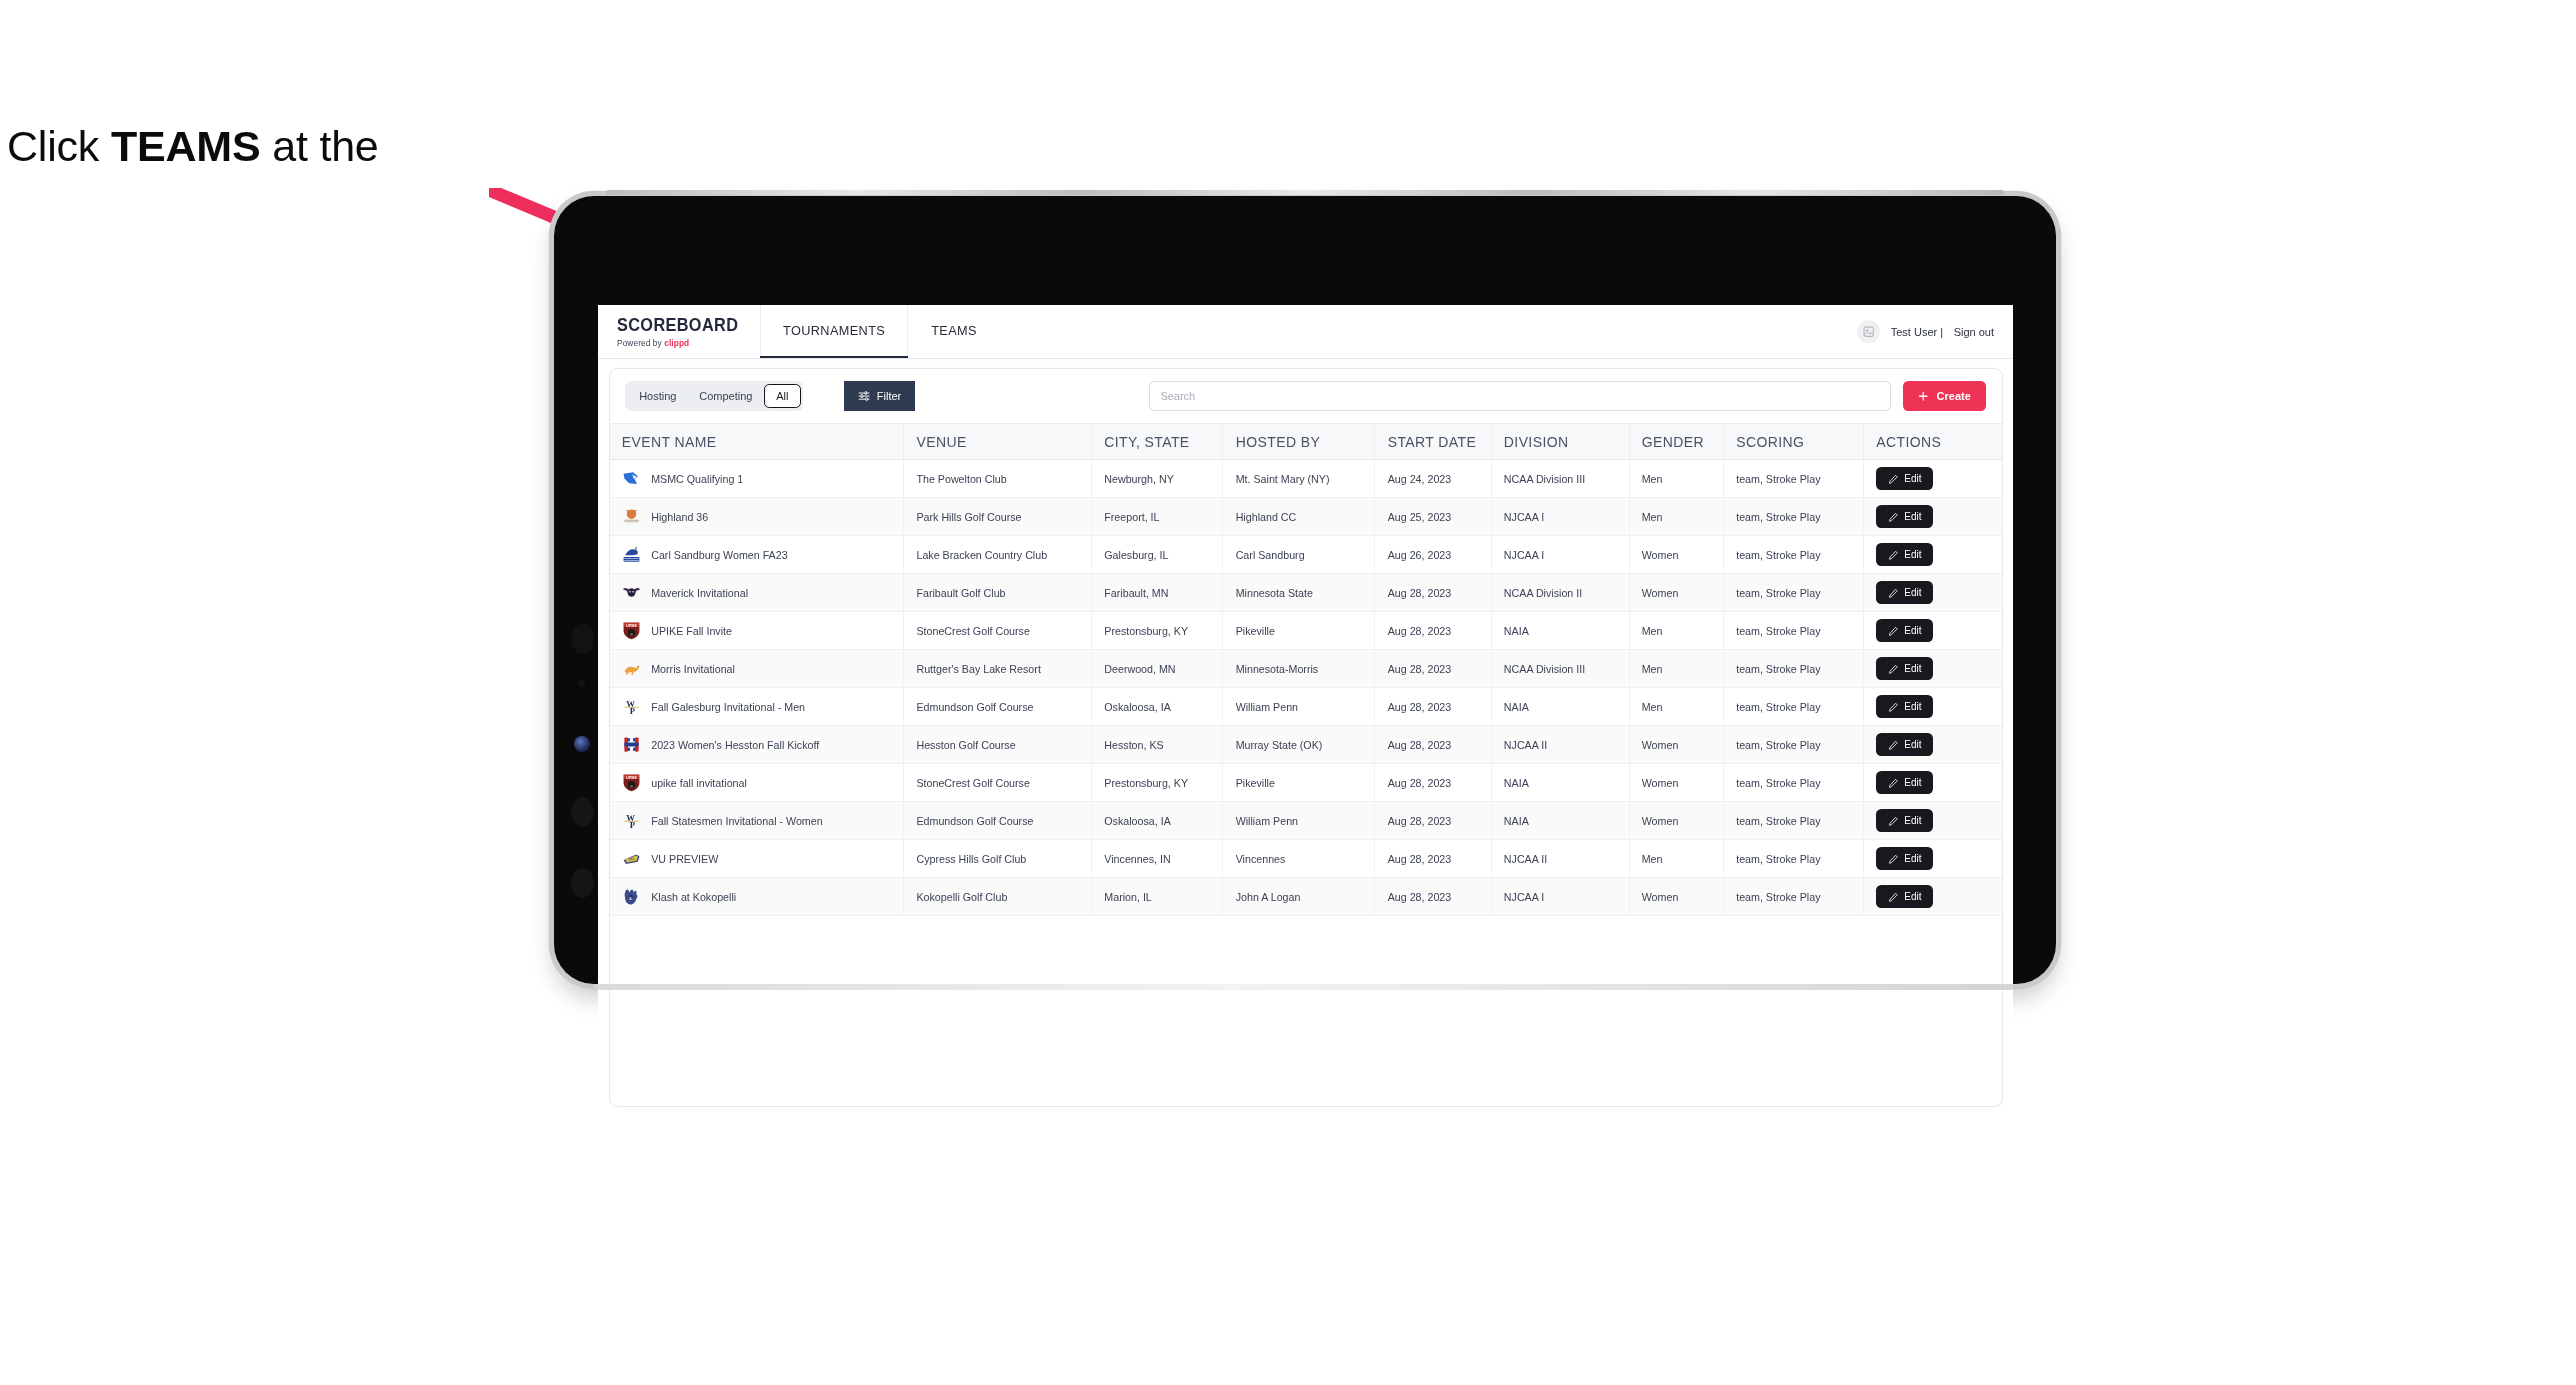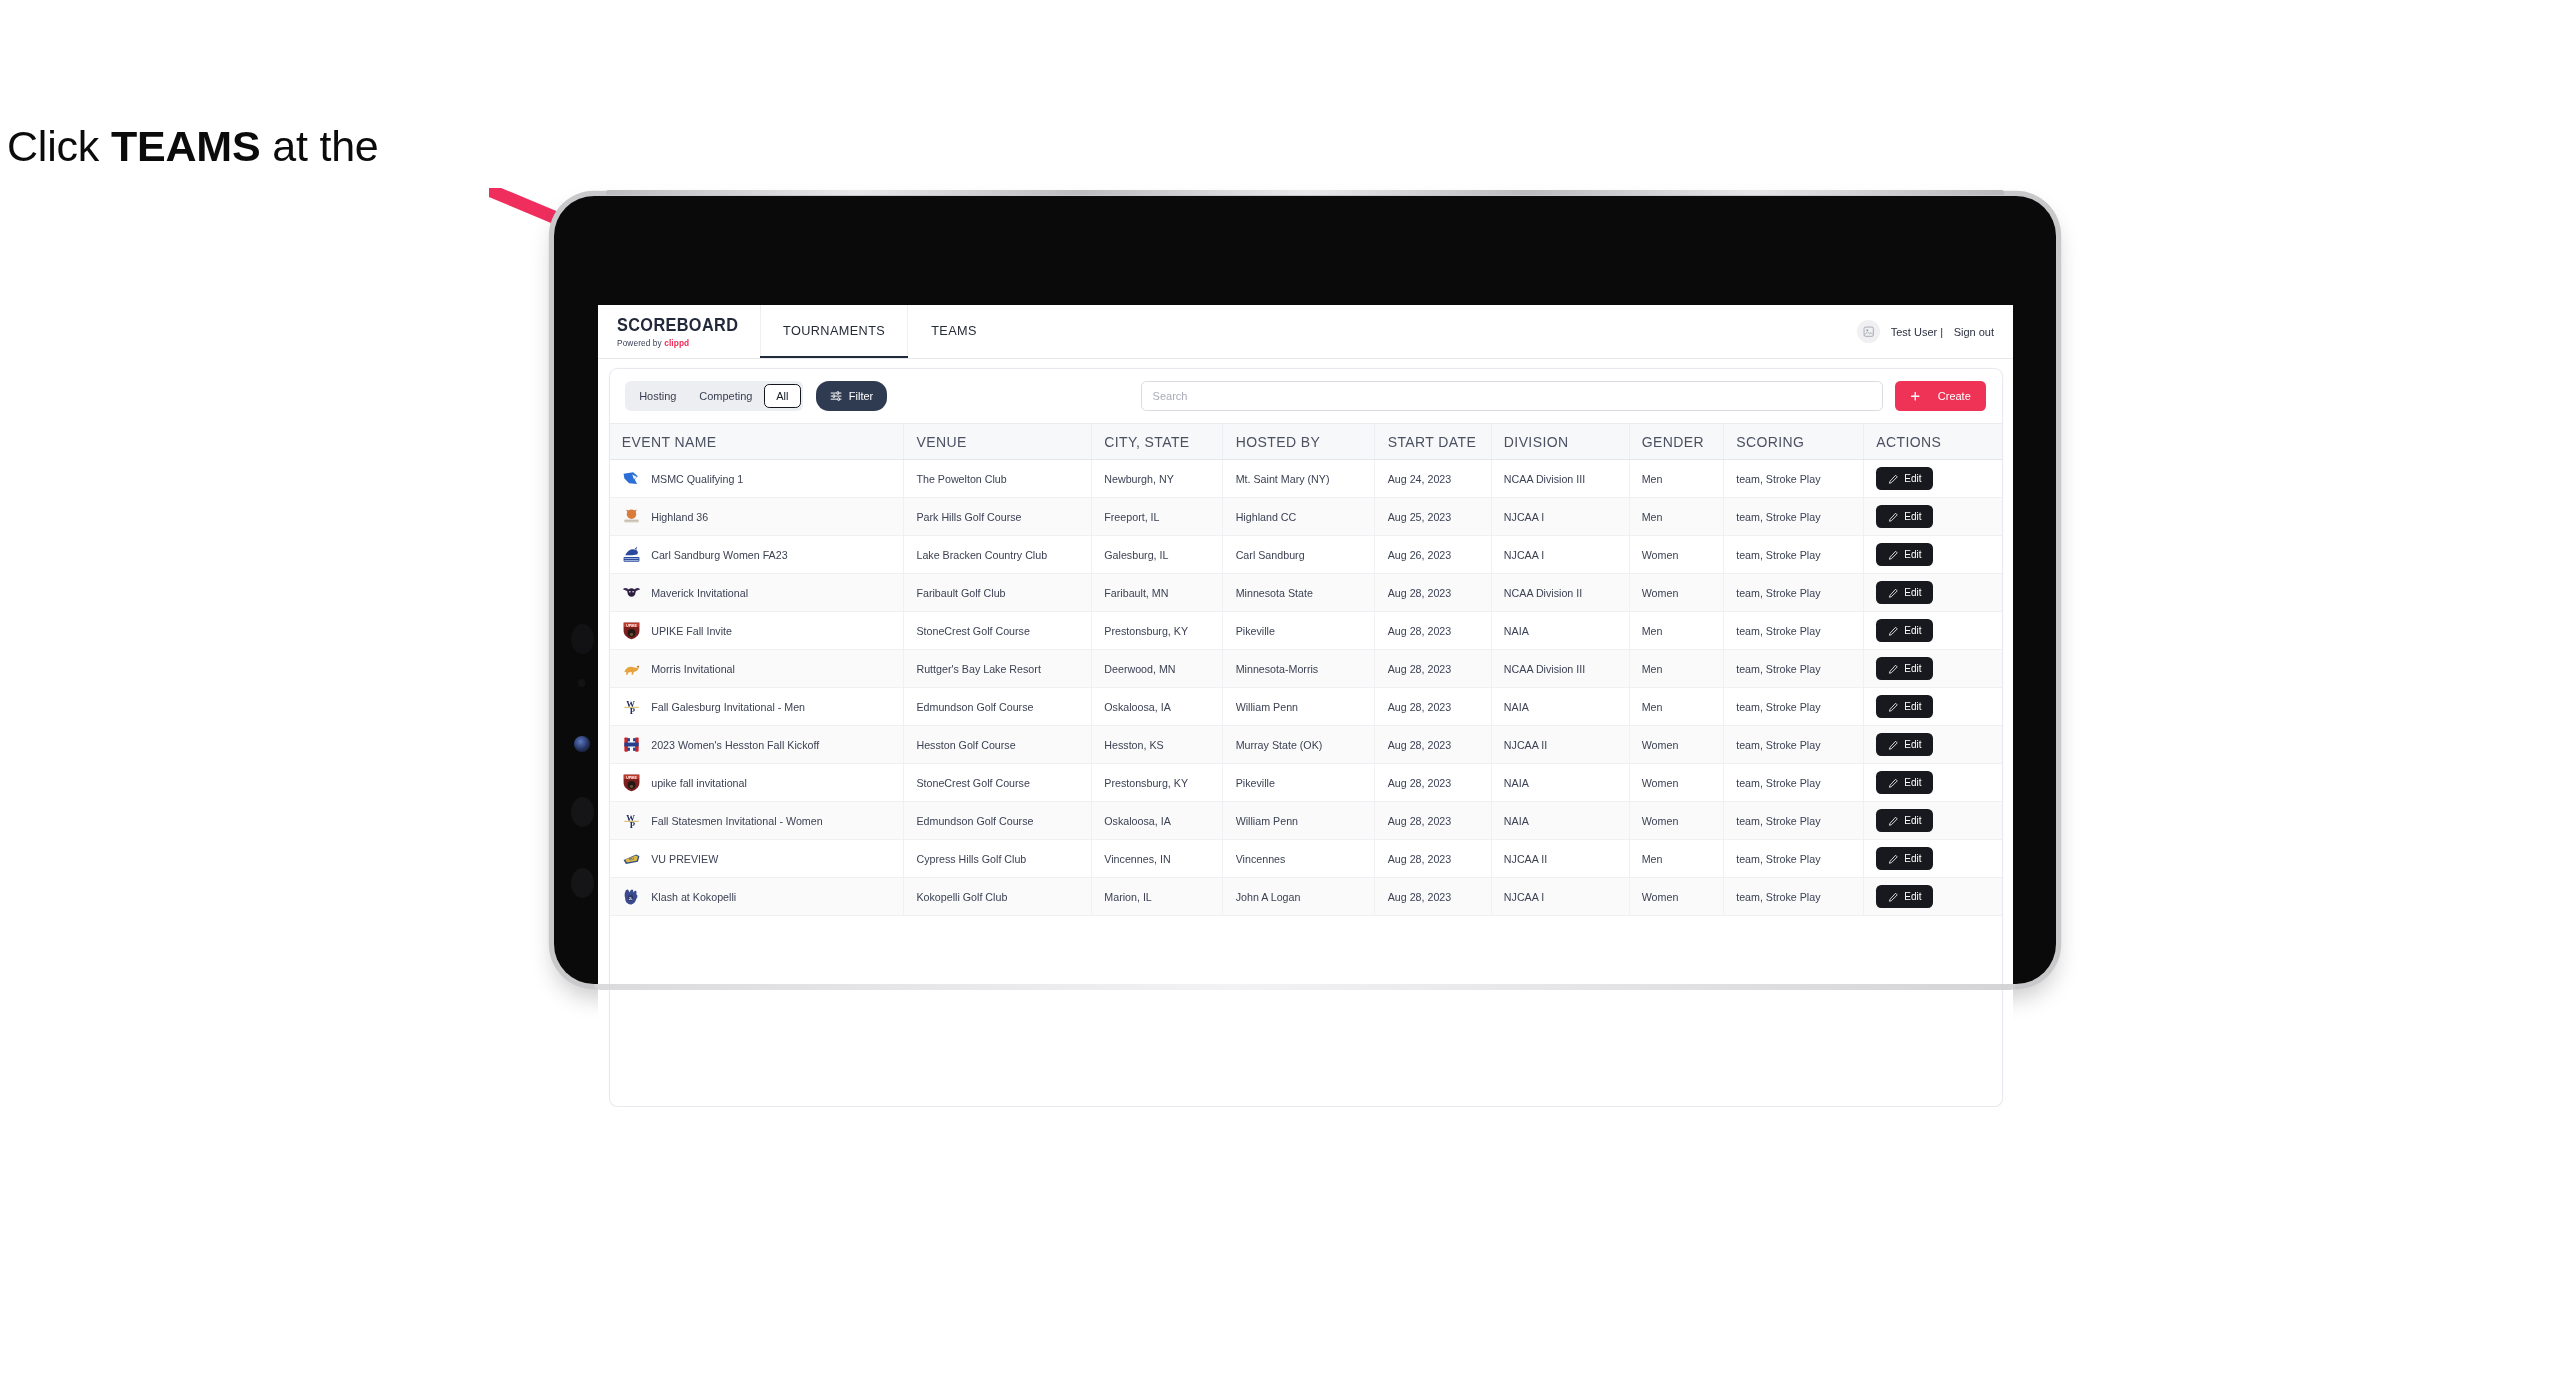--- a/index.html
+++ b/index.html
@@ -133,37 +133,37 @@
     height:24.5px; padding:0 11.4px;
     font-size:11px; color:#3a4053; cursor:pointer;
     border-radius:5.2px;
   }
   .seg.active { background:#fff; color:#161b26; border:1.4px solid #13161d; font-weight:500; }
 
   .filter-btn {
     display:flex; align-items:center; gap:7px;
     height:30px; padding:0 14px;
     background:#2f3b50; color:#fff;
-    border-radius:13px; font-size:11px; cursor:pointer; border:none;
+    border-radius:0; font-size:11px; cursor:pointer; border:none;margin-left:28px;
   }
   .filter-icon { display:block; }
 
   .search-wrap { margin-left:auto; display:flex; align-items:center; gap:12.2px; }
   .search-input {
     width: 742px; height:30px;
     border:0.9px solid #d9dce3; border-radius:5.2px;
     padding: 0 10.5px; font-size:11px; color:#333;
     font-family:"Liberation Sans", sans-serif; background:#fff;
   }
   .search-input::placeholder { color:#a9adb7; }
   .create-btn {
-    display:flex; align-items:center; gap:17px;
+    display:flex; align-items:center; gap:8px;
     height:30px; padding:0 15px;
     background:#ef3356; color:#fff; border:none;
-    border-radius:5.2px; font-size:11px; cursor:pointer; font-weight:400;
+    border-radius:5.2px; font-size:11px; cursor:pointer; font-weight:700;
   }
 
   
   table.grid { width:100%; border-collapse:collapse; table-layout: fixed; }
   table.grid thead th {
     background:#f7f8f9;
     border-top:0.9px solid #e9ebef;
     border-bottom:0.9px solid #e4e6eb;
     border-right:0.9px solid #eceef1;
     text-align:left;

